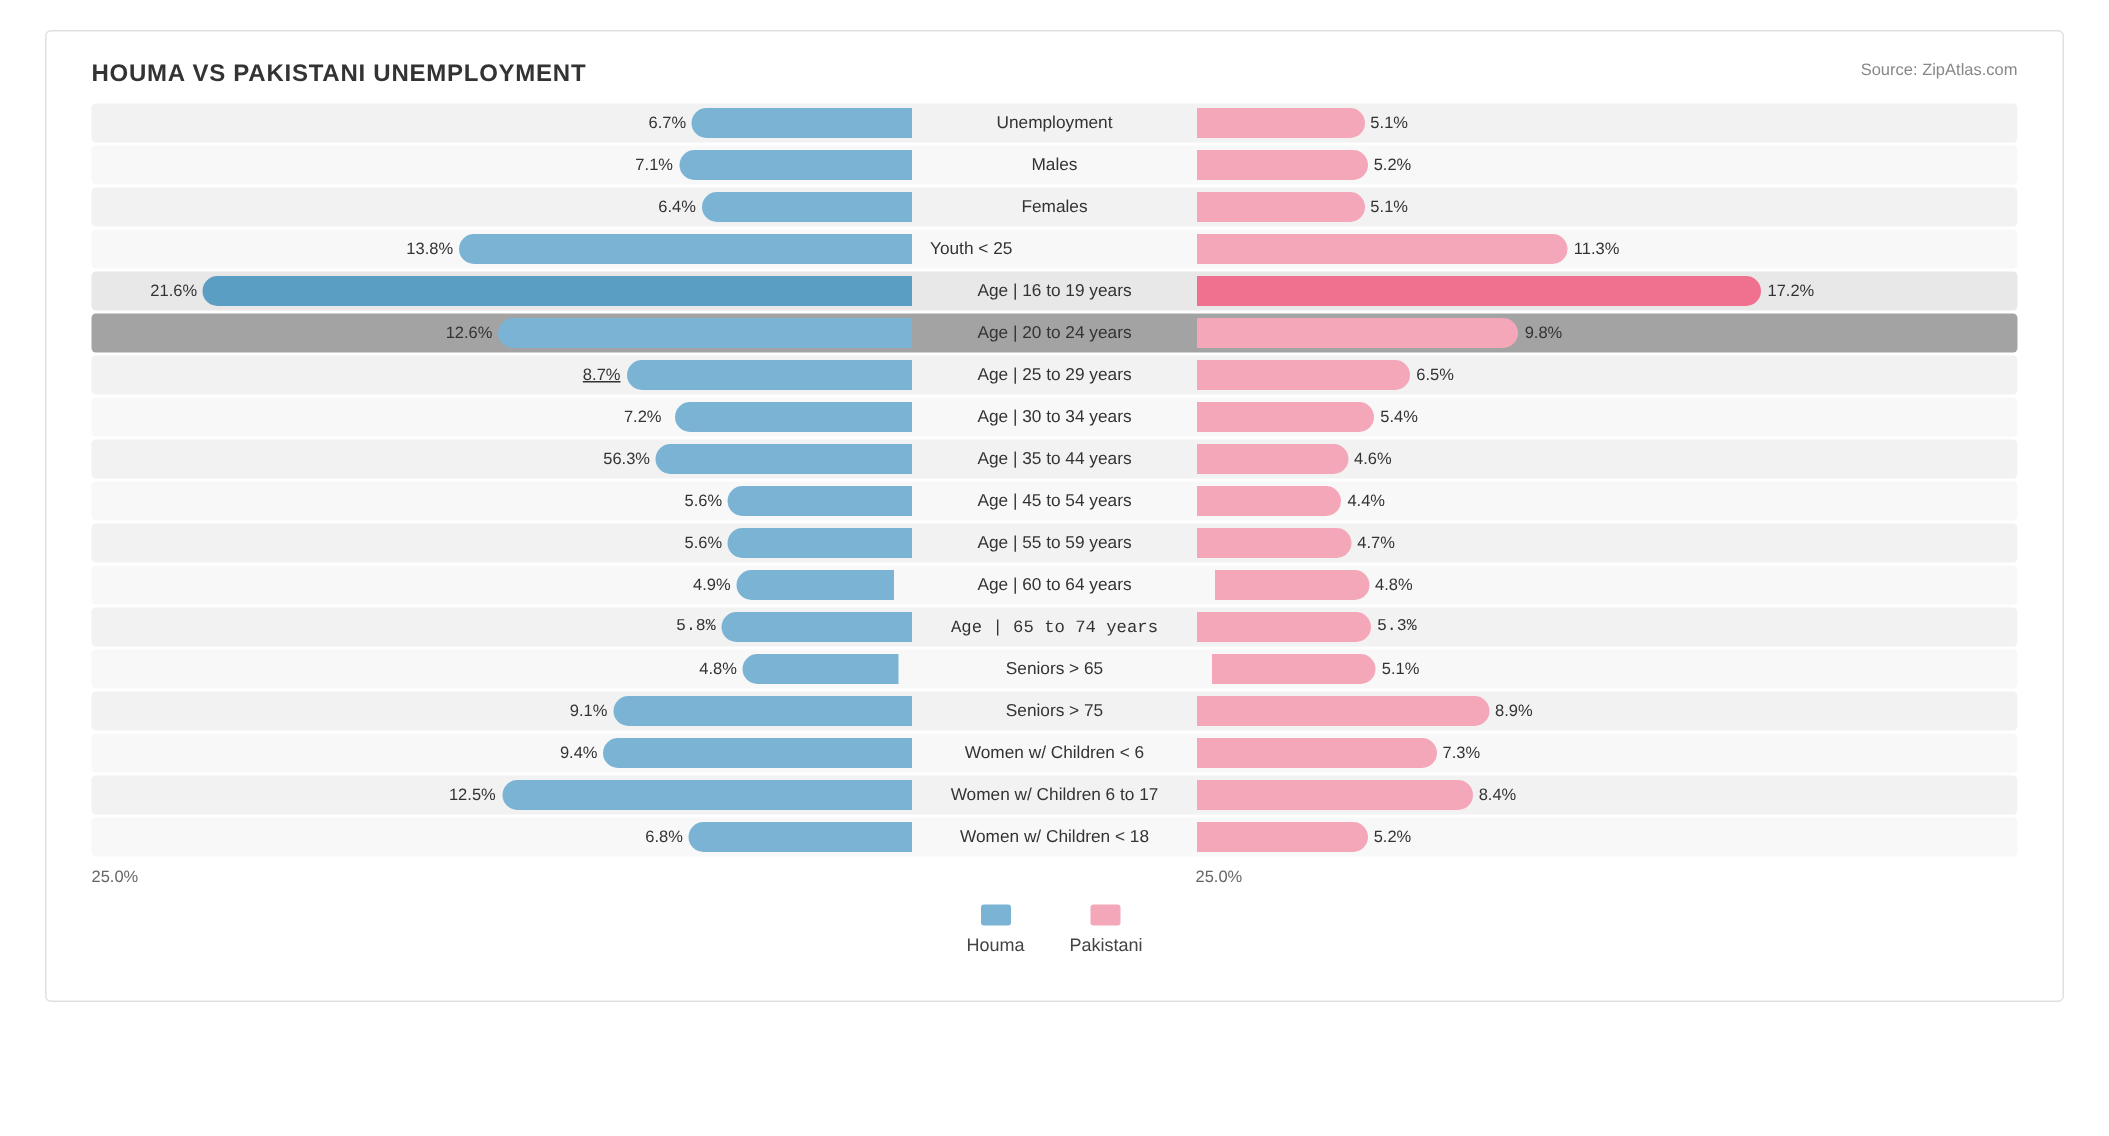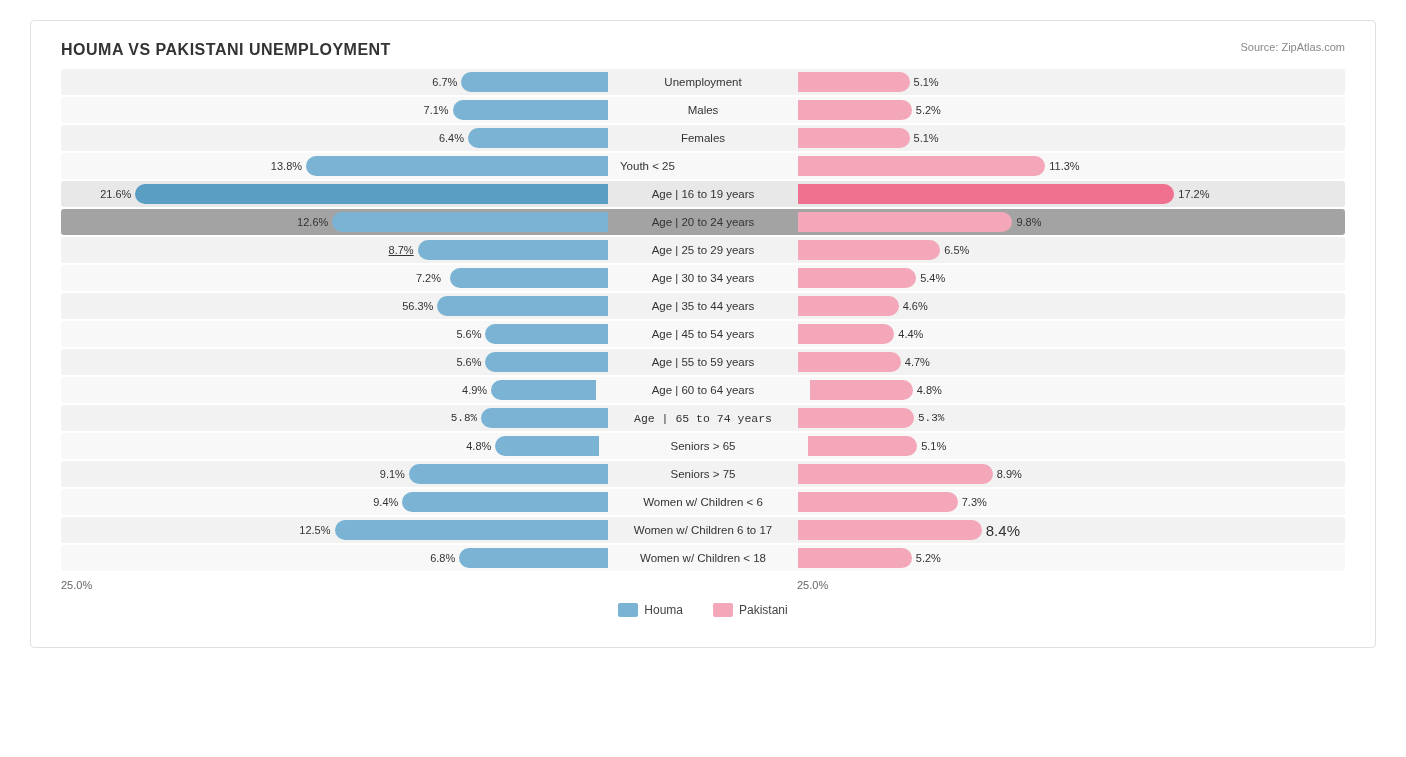--- a/index.html
+++ b/index.html
@@ -93,20 +93,21 @@
       justify-content: center;
       gap: 30px;
       margin-top: 12px;
     }
     .legend-item {
       display: flex;
       align-items: center;
       gap: 6px;
       font-size: 12px;
       color: #444;
+      flex-direction: column;
     }
     .legend-box {
       width: 20px;
       height: 14px;
       border-radius: 2px;
     }
     
     .row-highlight {
       background: #e8e8e8 !important;
     }
@@ -297,21 +298,21 @@
         </div>
       </div>
       <div class="row-wrapper" style="background: rgb(242, 242, 242); display: flex; align-items: center; margin-bottom: 2px; border-radius: 3px; padding: 3px 0px;">
         <div style="width: calc(50% - 95px); display: flex; align-items: center; justify-content: flex-end;">
           <span class="val-left" style="min-width: 36px; text-align: right; font-size: 11px; color: rgb(51, 51, 51); margin-right: 4px;">12.5%</span>
           <div style="height: 20px; width: 50%; background: rgb(122, 179, 212); border-radius: 10px 0px 0px 10px; flex-shrink: 0;"></div>
         </div>
         <div class="center-label" style="width: 190px; text-align: center; font-size: 11.5px; color: rgb(51, 51, 51); flex-shrink: 0; padding: 0px 4px;">Women w/ Children 6 to 17</div>
         <div style="width: calc(50% - 95px); display: flex; align-items: center; justify-content: flex-start;">
           <div style="height: 20px; width: 33.6%; background: rgb(244, 167, 185); border-radius: 0px 10px 10px 0px; flex-shrink: 0;"></div>
-          <span class="val-right" style="min-width: 36px; font-size: 15px; color: rgb(51, 51, 51); margin-left: 4px;">8.4%</span>
+          <span class="val-right" style="min-width: 36px; font-size: 11px; color: rgb(51, 51, 51); margin-left: 4px;">8.4%</span>
         </div>
       </div>
       <div class="row-wrapper" style="background: rgb(248, 248, 248); display: flex; align-items: center; margin-bottom: 2px; border-radius: 3px; padding: 3px 0px;">
         <div style="width: calc(50% - 95px); display: flex; align-items: center; justify-content: flex-end;">
           <span class="val-left" style="min-width: 36px; text-align: right; font-size: 11px; color: rgb(51, 51, 51); margin-right: 4px;">6.8%</span>
           <div style="height: 20px; width: 27.2%; background: rgb(122, 179, 212); border-radius: 10px 0px 0px 10px; flex-shrink: 0;"></div>
         </div>
         <div class="center-label" style="width: 190px; text-align: center; font-size: 11.5px; color: rgb(51, 51, 51); flex-shrink: 0; padding: 0px 4px;">Women w/ Children &lt; 18</div>
         <div style="width: calc(50% - 95px); display: flex; align-items: center; justify-content: flex-start;">
           <div style="height: 20px; width: 20.8%; background: rgb(244, 167, 185); border-radius: 0px 10px 10px 0px; flex-shrink: 0;"></div>

